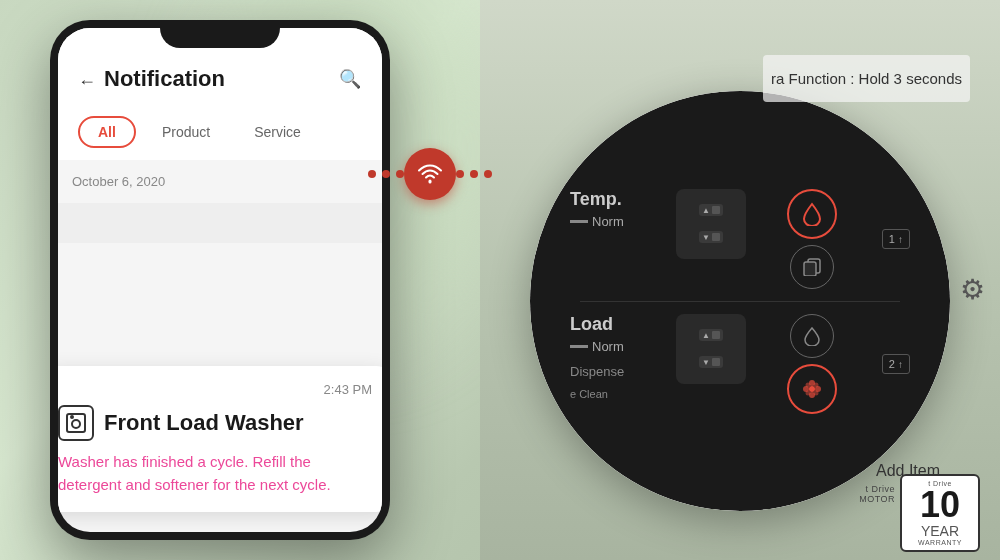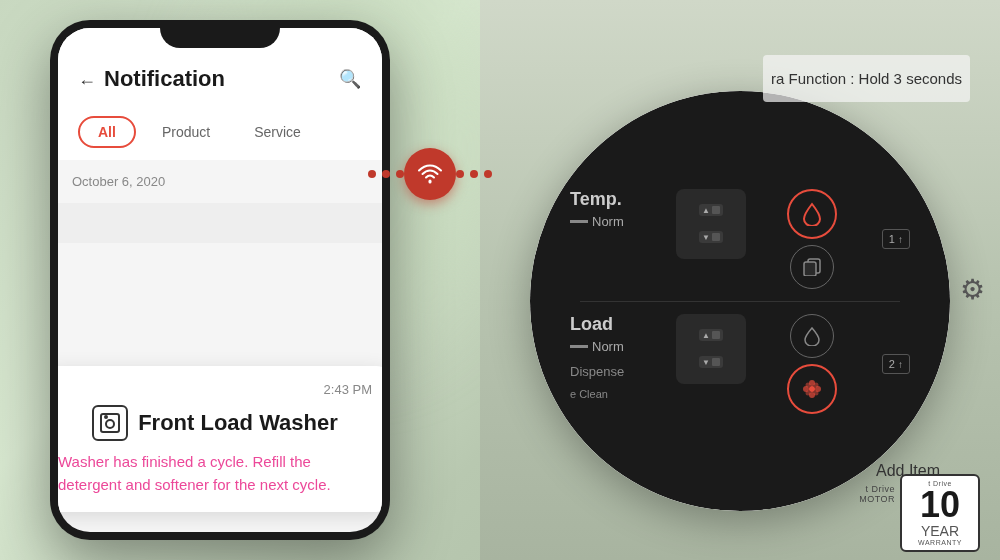--- a/index.html
+++ b/index.html
@@ -147,21 +147,20 @@
       text-align: right;
       font-size: 13px;
       color: #888;
       margin-bottom: 8px;
     }
     .notif-card-title {
       display: flex;
       align-items: center;
       gap: 10px;
       margin-bottom: 10px;
-      justify-content: center;
     }
     .washer-icon {
       width: 36px; height: 36px;
       border: 2px solid #333;
       border-radius: 6px;
       display: flex;
       align-items: center;
       justify-content: center;
       flex-shrink: 0;
     }

